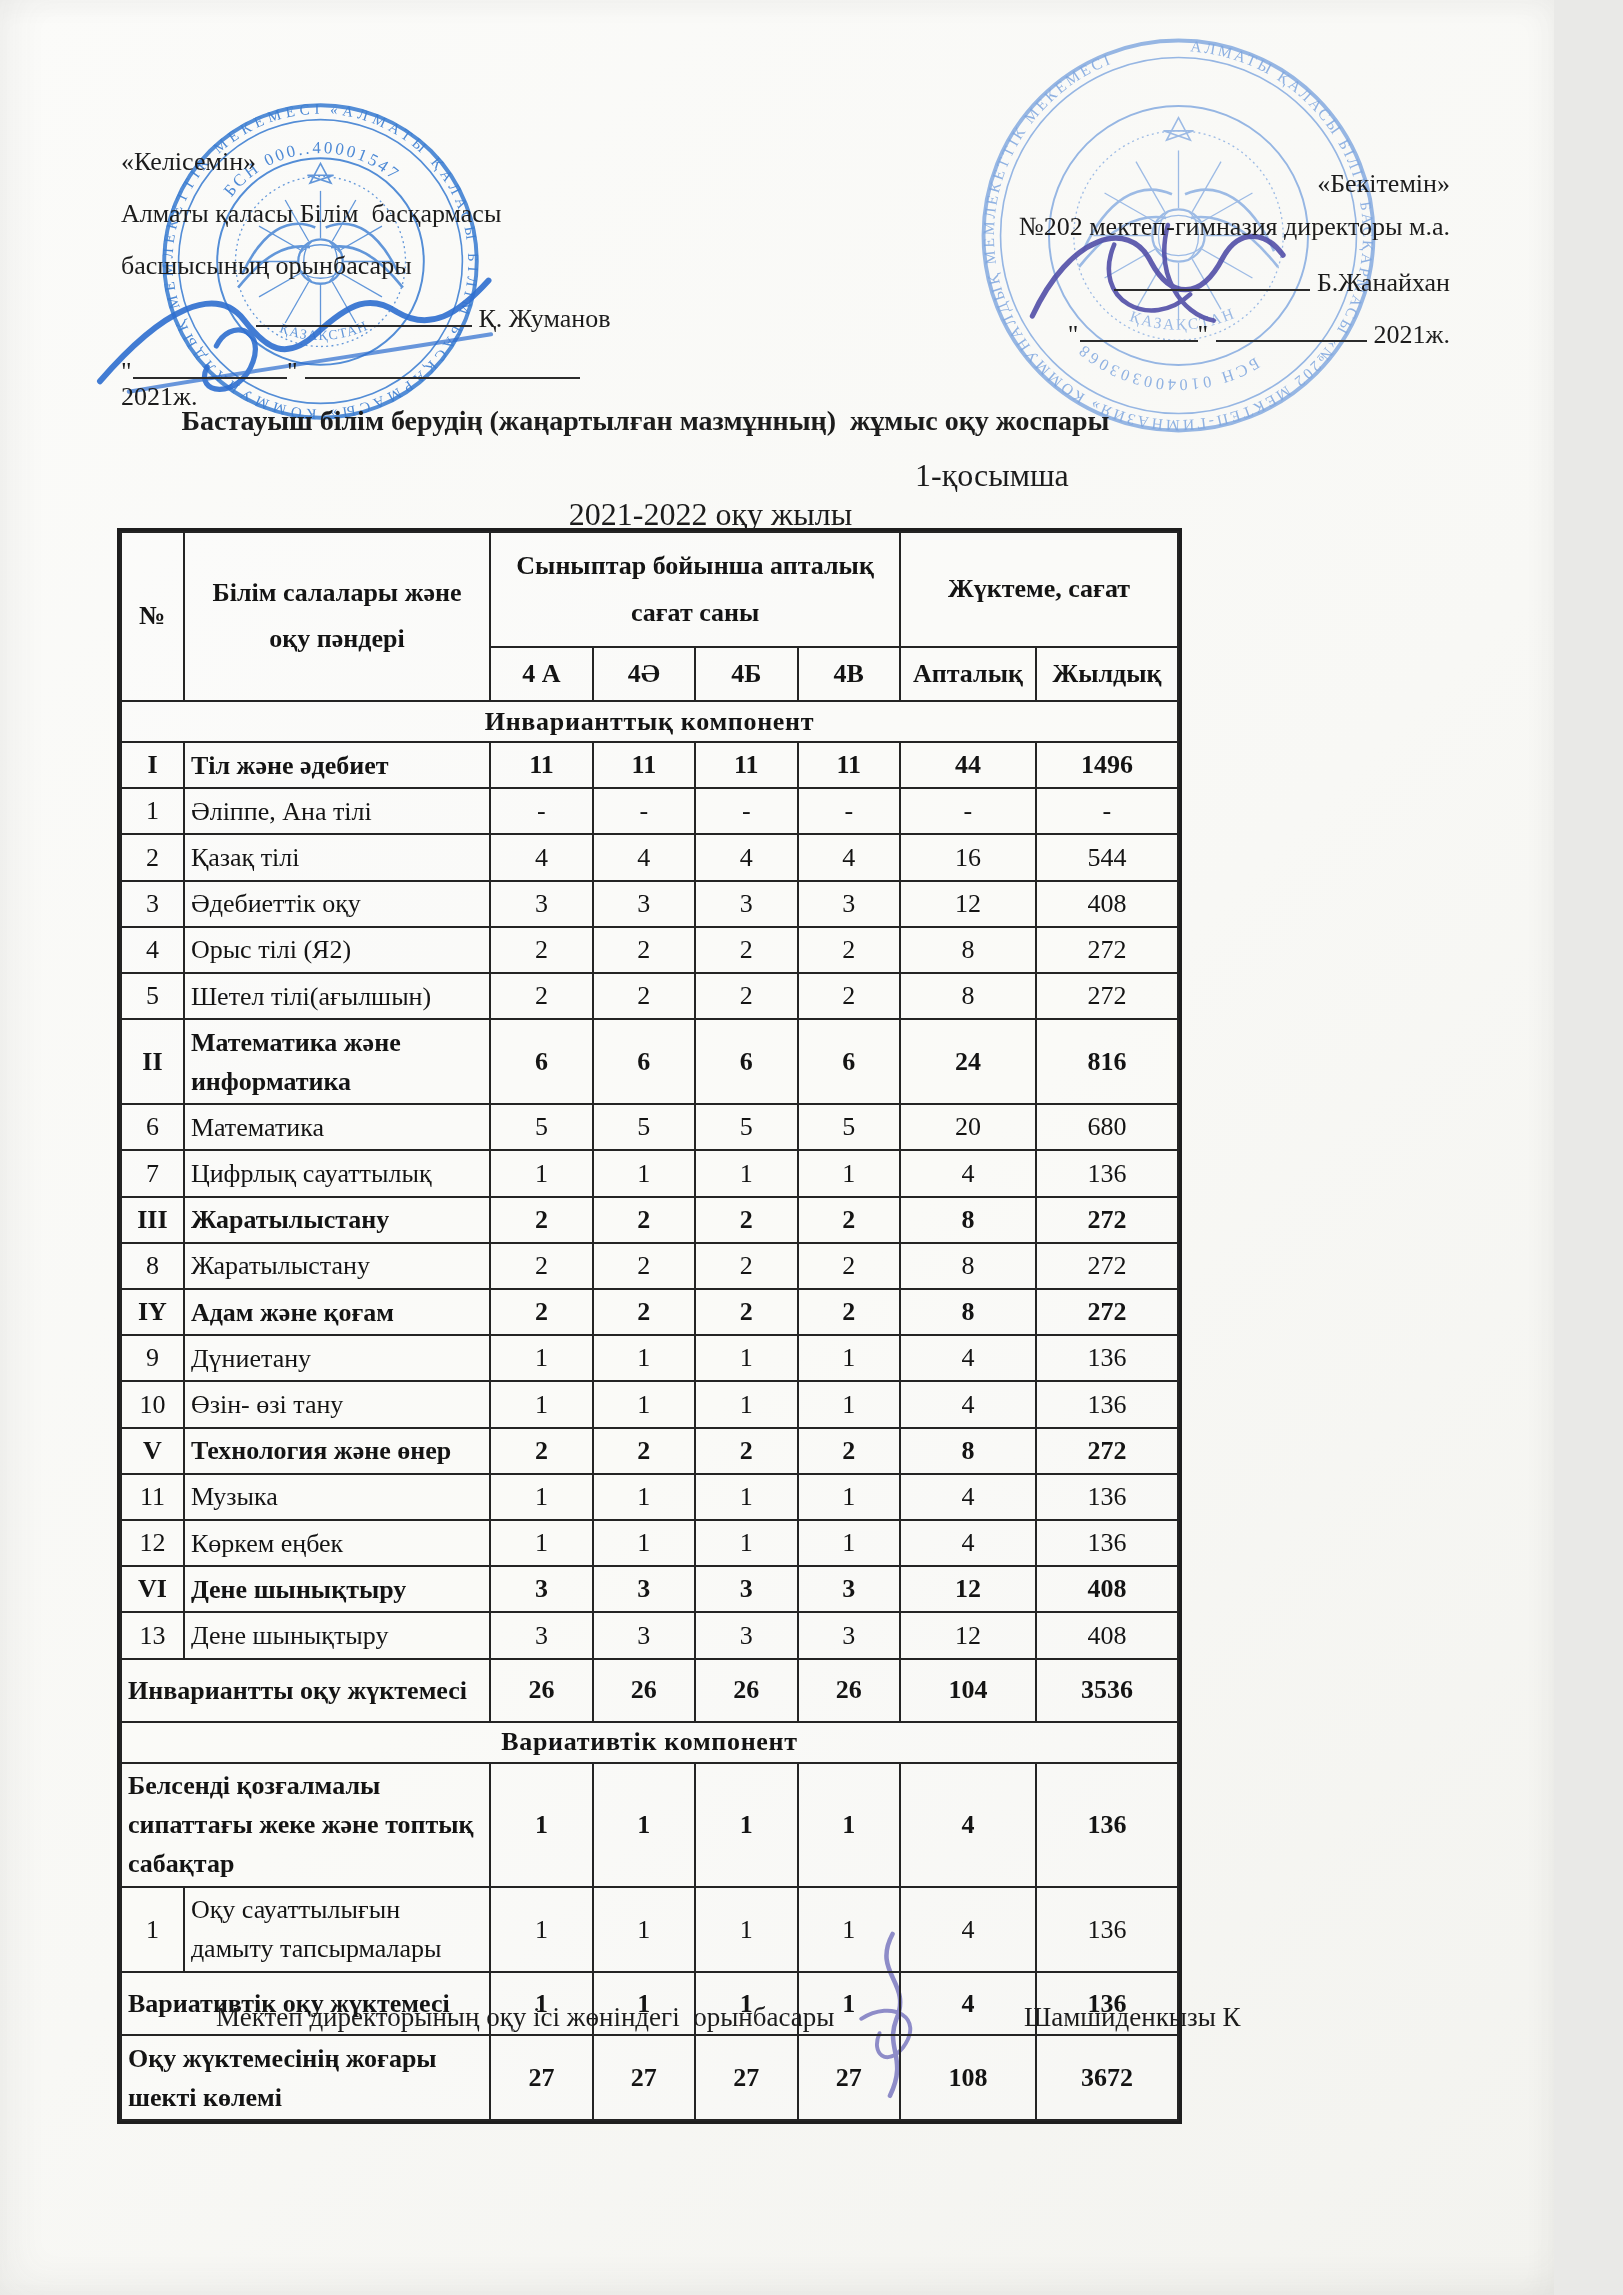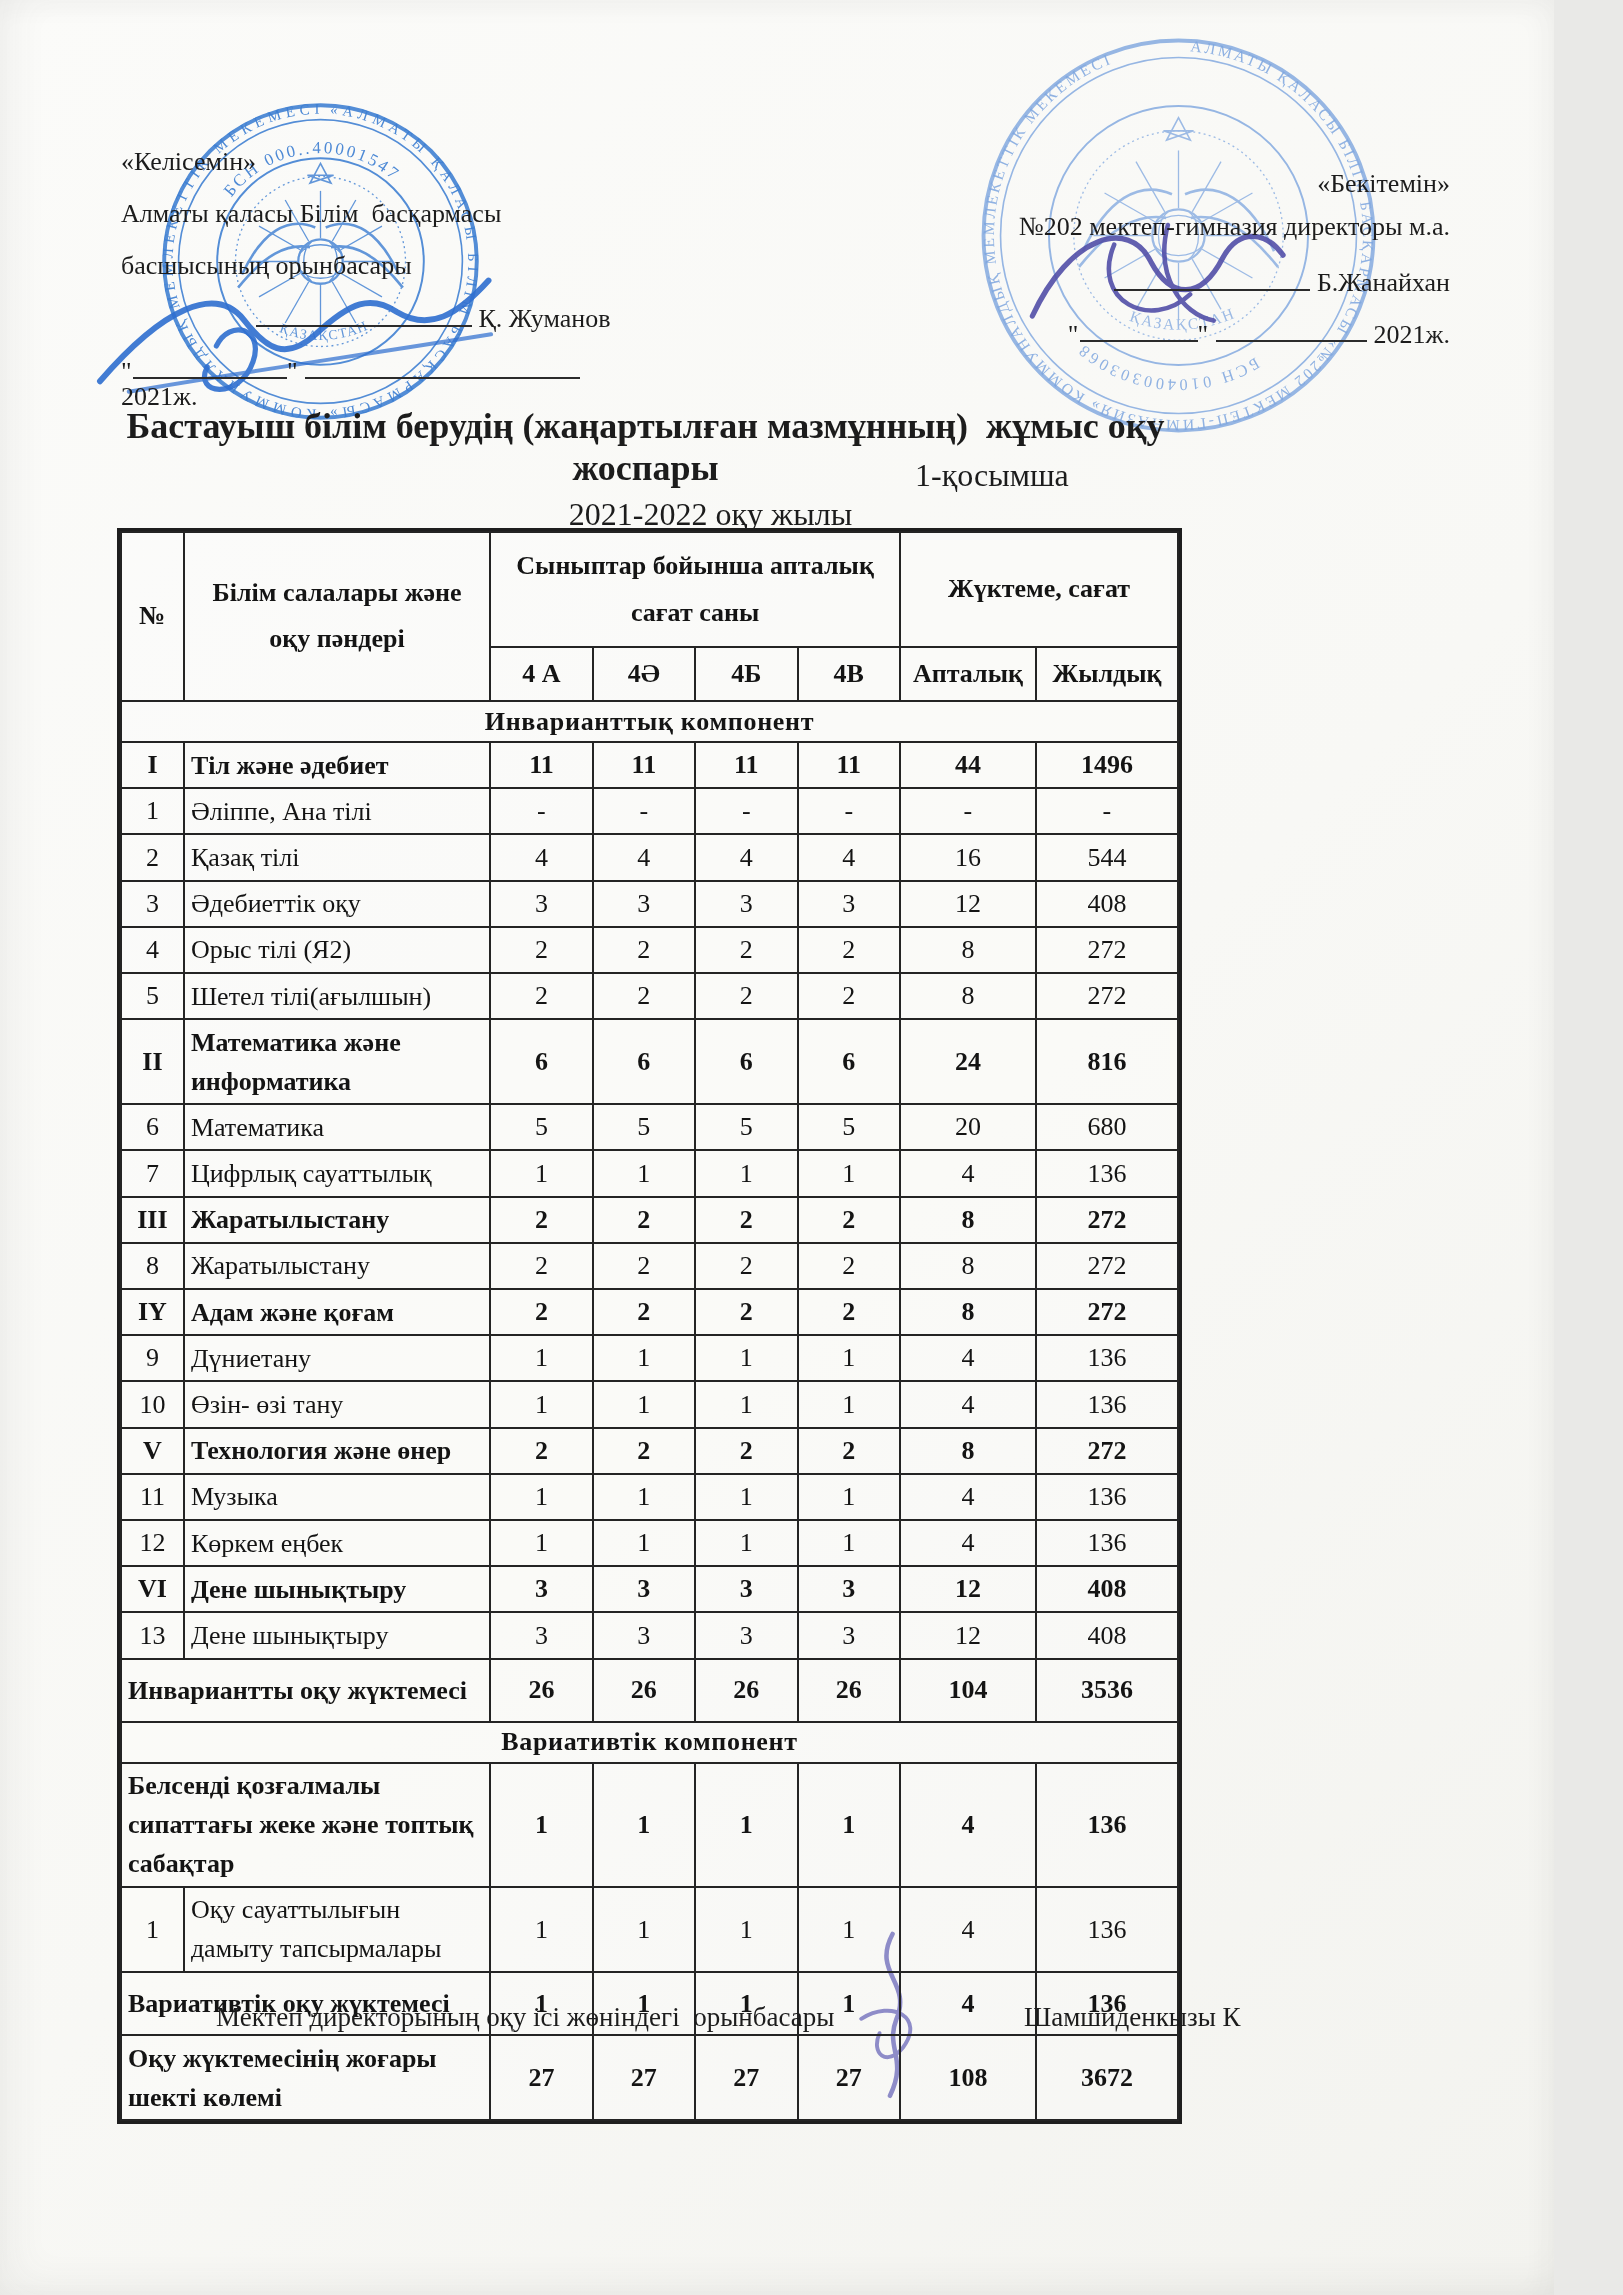--- a/index.html
+++ b/index.html
@@ -16,21 +16,21 @@
   
   .hdr{position:absolute;font-size:26px;line-height:1.0;}
   .hdr .ln{margin-bottom:26px;}
   .hdr-left{left:121px;top:149px;width:537px;}
   .hdr-right{left:897px;top:171px;width:553px;text-align:right;}
   .hdr-right .ln{margin-bottom:17px;}
   .ul{display:inline-block;border-bottom:2px solid #2b2b2b;height:19.6px;vertical-align:baseline;}
   .q{letter-spacing:1.3px;}
 
   
-  .title{position:absolute;left:118px;top:405px;width:1055px;text-align:center;font-weight:bold;font-size:36px;}
+  .title{position:absolute;left:118px;top:405px;width:1055px;text-align:center;font-weight:bold;font-size:28px;}
   .appendix{position:absolute;left:915px;top:457px;font-size:32px;}
   .schoolyear{position:absolute;left:183px;top:496px;width:1055px;text-align:center;font-size:32px;}
 
   
   .tblwrap{position:absolute;left:117px;top:528px;width:1059px;border:3.9px solid #1e1e1e;background:rgba(255,255,255,.25);}
   table{width:100%;border-collapse:collapse;table-layout:fixed;font-size:26px;color:#141414;}
   th,td{border:2px solid #242424;padding:2.6px 6.5px;vertical-align:middle;overflow:hidden;}
   thead th{font-weight:bold;text-align:center;line-height:1.8;}
   thead tr.h1{height:115px;}
   thead tr.h2{height:51px;}

